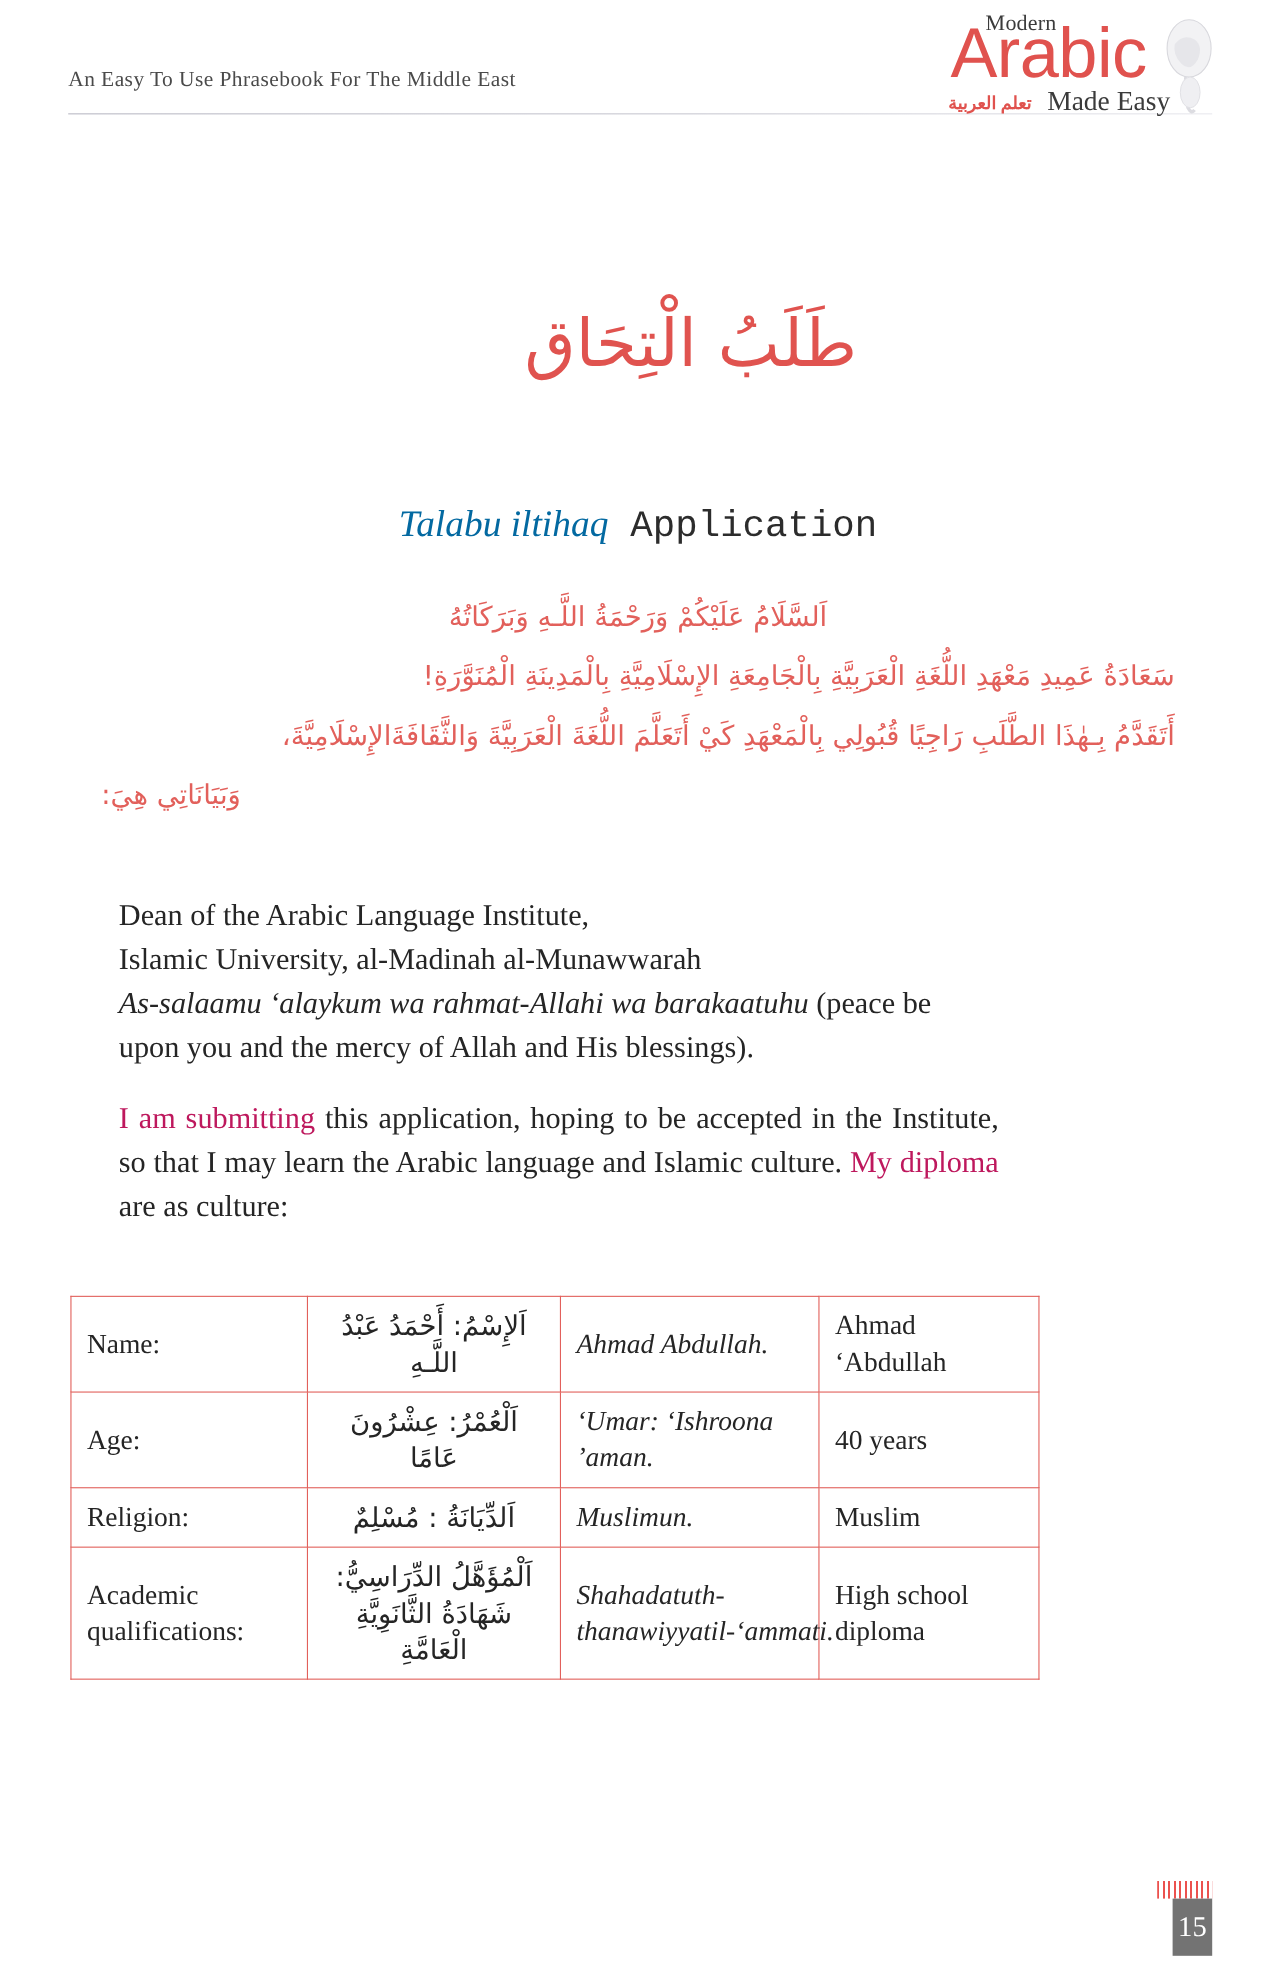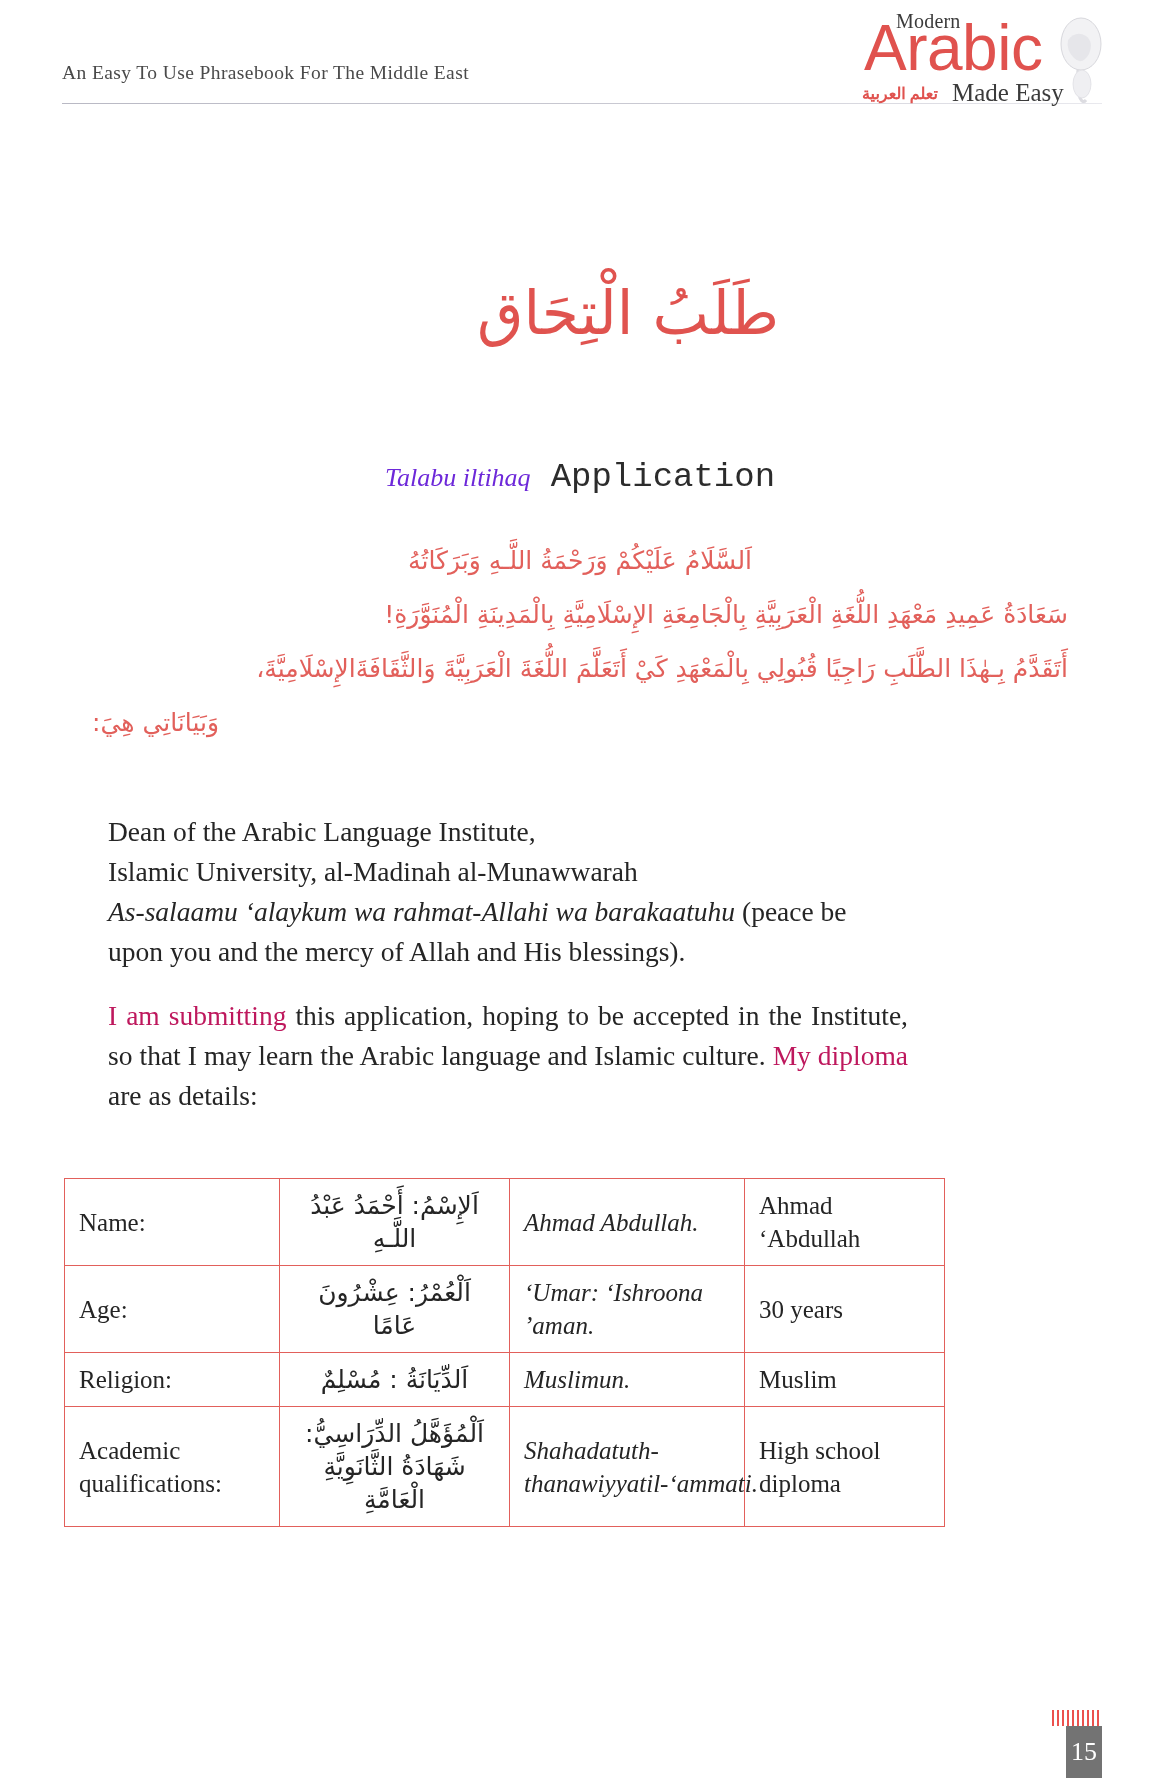--- a/index.html
+++ b/index.html
@@ -109,23 +109,23 @@
   }
   .title-translit-row {
     position: absolute;
     top: 458px;
     left: 0;
     width: 1160px;
     text-align: center;
     white-space: nowrap;
   }
   .title-translit {
-    font-size: 26px;
+    font-size: 34px;
     font-style: italic;
-    color: #6d28d9;
+    color: #0369a1;
     font-family: "Liberation Serif", "DejaVu Serif", serif;
   }
   .title-english {
     font-size: 34px;
     color: #2c2c2c;
     margin-left: 16px;
     font-family: Liberation Mono, monospace;
   }
 
   
@@ -259,21 +259,21 @@
   <span class="ln l">وَبَيَانَاتِي هِيَ:</span>
 </div>
 
 <div class="eng-block">
   <p>Dean of the Arabic Language Institute,</p>
   <p>Islamic University, al-Madinah al-Munawwarah</p>
   <p>
     <span class="italic">As-salaamu ‘alaykum wa rahmat-Allahi wa barakaatuhu</span><span> (peace be upon you and the mercy of Allah and His blessings).</span>
   </p>
   <p class="eng-para-2">
-    <span class="red">I am submitting</span><span> this application, hoping to be accepted in the Institute, so that I may learn the Arabic language and Islamic culture. </span><span class="red">My diploma</span><span> are as details:</span>
+    <span class="red">I am submitting</span><span> this application, hoping to be accepted in the Institute, so that I may learn the Arabic language and Islamic culture. </span><span class="red">My diploma</span><span> are as culture:</span>
   </p>
 </div>
 
 <table class="detail-table">
   <colgroup>
     <col class="col-label">
       <col class="col-arabic">
       <col class="col-translit">
       <col class="col-english">
   </colgroup>
@@ -281,21 +281,21 @@
     <tr>
       <td>Name:</td>
       <td class="cell-arabic">اَلإِسْمُ: أَحْمَدُ عَبْدُ اللَّـهِ</td>
       <td class="cell-translit">Ahmad Abdullah.</td>
       <td>Ahmad ‘Abdullah</td>
     </tr>
     <tr>
       <td>Age:</td>
       <td class="cell-arabic">اَلْعُمْرُ: عِشْرُونَ عَامًا</td>
       <td class="cell-translit">‘Umar: ‘Ishroona ’aman.</td>
-      <td>30 years</td>
+      <td>40 years</td>
     </tr>
     <tr>
       <td>Religion:</td>
       <td class="cell-arabic">اَلدِّيَانَةُ : مُسْلِمٌ</td>
       <td class="cell-translit">Muslimun.</td>
       <td>Muslim</td>
     </tr>
     <tr>
       <td class="cell-label-red">Academic qualifications:</td>
       <td class="cell-arabic">اَلْمُؤَهَّلُ الدِّرَاسِيُّ: شَهَادَةُ الثَّانَوِيَّةِ الْعَامَّةِ</td>

